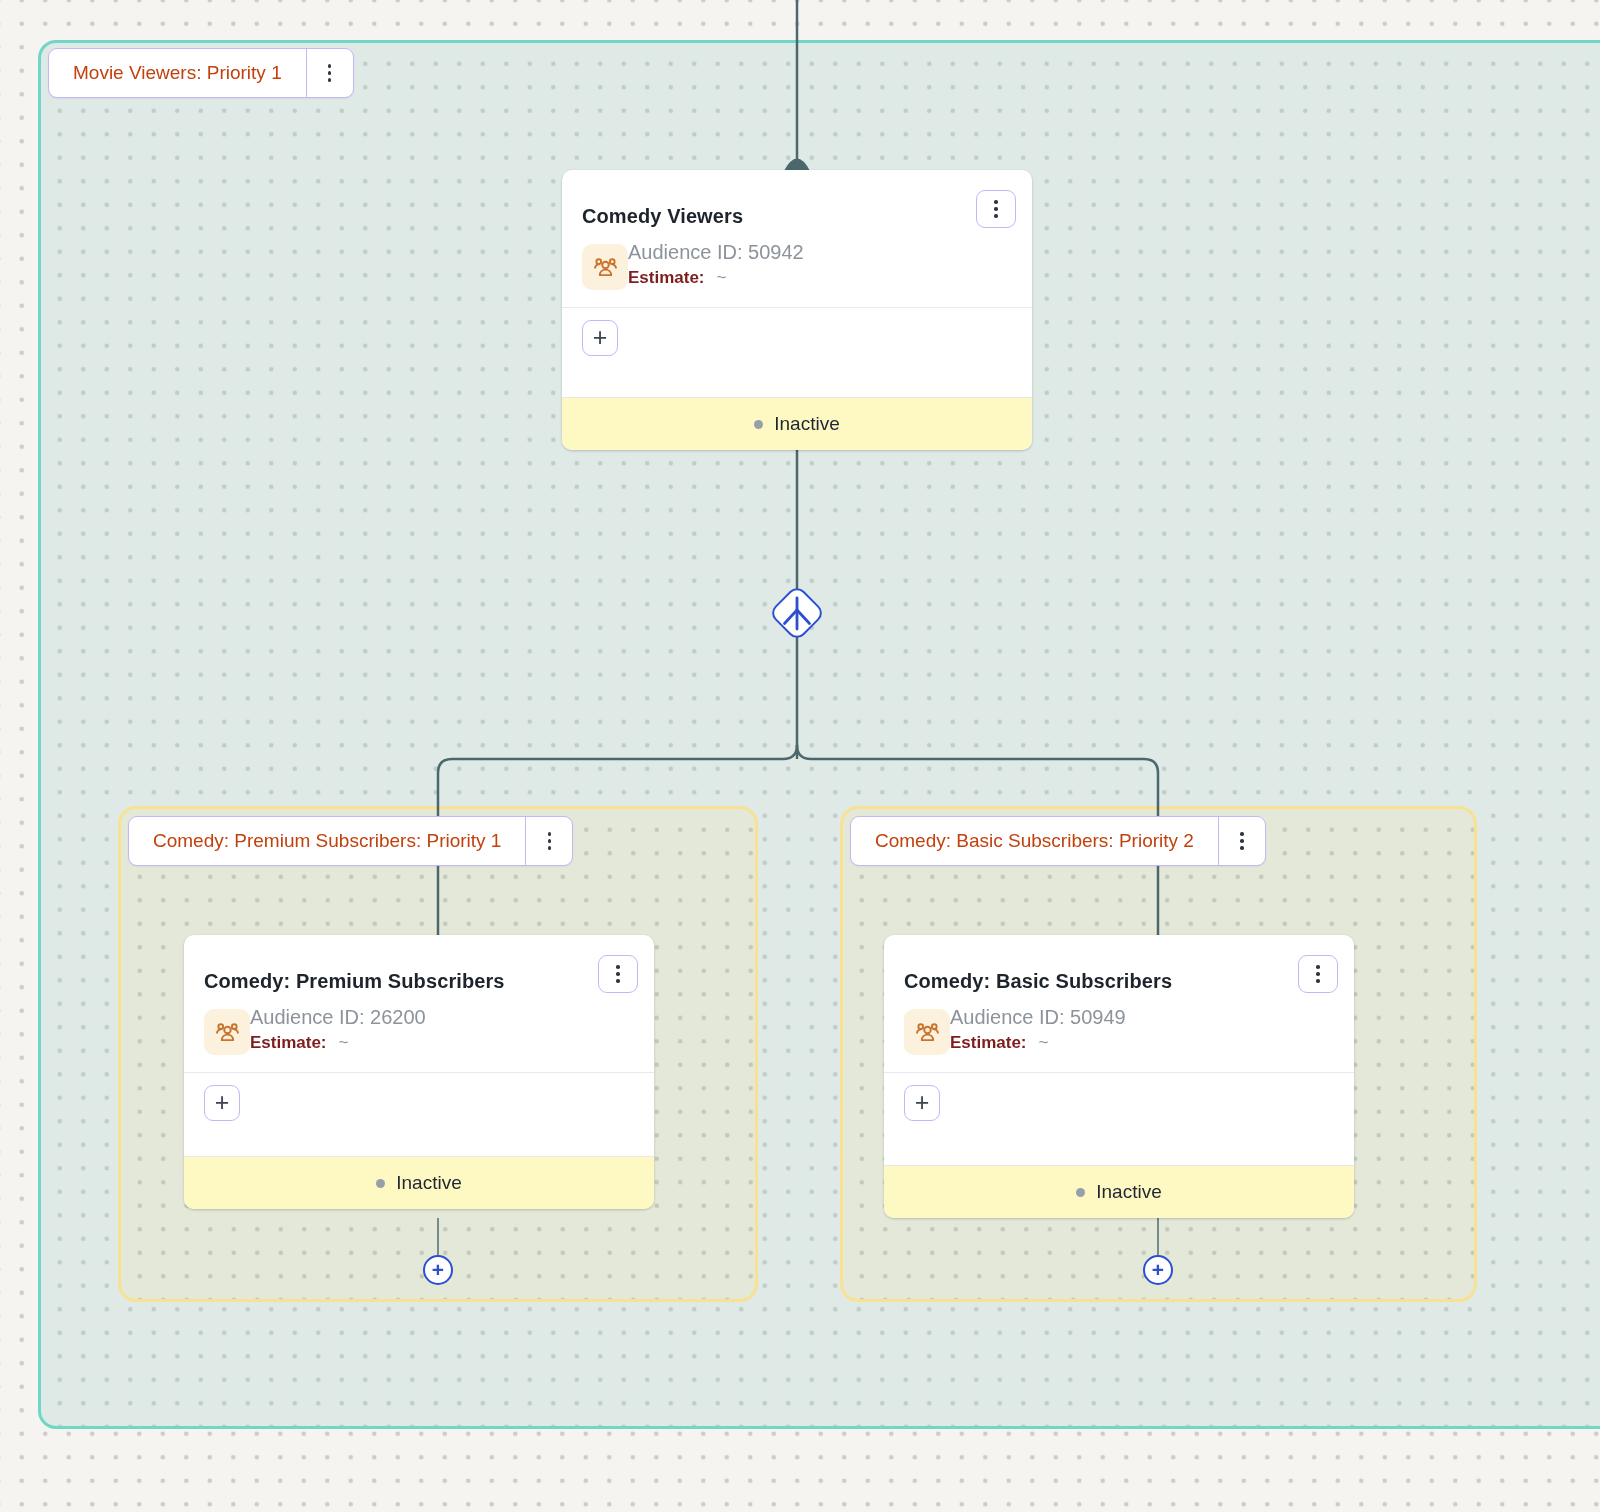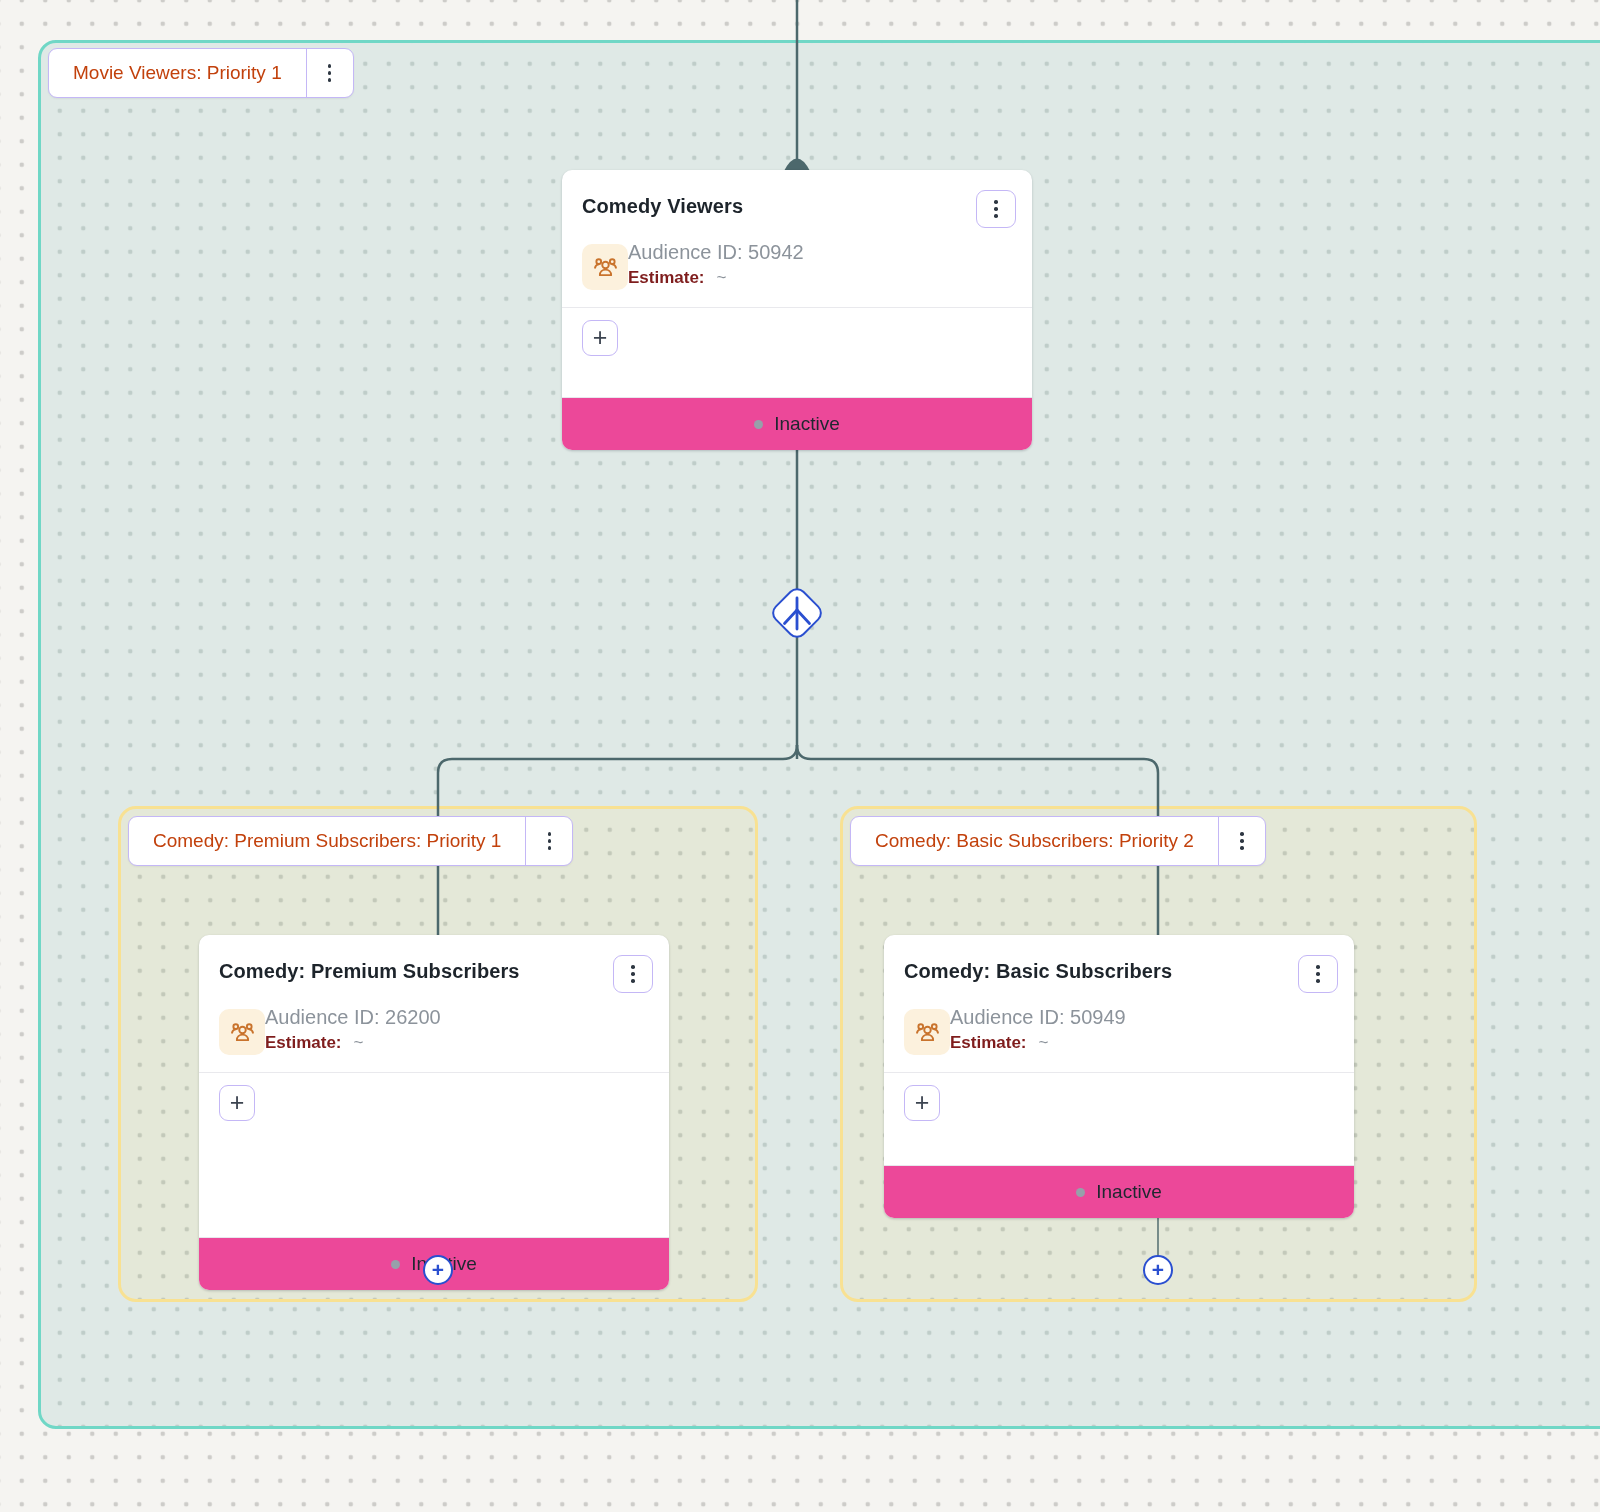--- a/index.html
+++ b/index.html
@@ -53,23 +53,23 @@
   .kebab i{width:3.5px;height:3.5px;border-radius:50%;background:#2e3742;display:block;}
   
   .wires{position:absolute;left:0;top:0;z-index:3;pointer-events:none;}
   
   .card{
     position:absolute;width:470px;height:280px;background:#fff;border-radius:10px;
     box-shadow:0 1px 3px rgba(16,24,40,.14),0 1px 2px rgba(16,24,40,.08);
     display:flex;flex-direction:column;z-index:4;
   }
   .card.top{left:562px;top:170px;}
-  .card.bl{left:199px;top:935px;height:355px;}
+  .card.bl{left:184px;top:935px;height:274px;}
   .card.br{left:884px;top:935px;height:283px;}
-  .card-head{display:flex;align-items:flex-start;justify-content:space-between;padding:20px 16px 0 20px;}
+  .card-head{display:flex;align-items:flex-end;justify-content:space-between;padding:20px 16px 0 20px;}
   .card-title{font-size:20px;font-weight:700;color:#1d242b;letter-spacing:.1px;padding-top:5px;}
   .card-kebab{
     width:38px;height:36px;background:#fff;border:1.5px solid #c4b7f6;border-radius:9px;
     display:flex;align-items:center;justify-content:center;cursor:pointer;
   }
   .card-info{display:flex;padding:13px 20px 0 20px;flex:0 0 auto;}
   .icon-tile{
     width:46px;height:46px;border-radius:10px;background:#fcf1dd;flex:0 0 auto;
     display:flex;align-items:center;justify-content:center;margin-top:3px;
   }
@@ -78,21 +78,21 @@
   .est-row{display:flex;align-items:baseline;gap:12px;}
   .est-label{font-size:17px;font-weight:700;color:#7f1d1d;}
   .est-value{font-size:17px;color:#8c939b;}
   .card-mid{border-top:1px solid #e9e9ed;flex:1 1 auto;padding:12px 20px;margin-top:17px;}
   .plus-btn{
     width:36px;height:36px;background:#fff;border:1.5px solid #c4b7f6;border-radius:9px;
     display:flex;align-items:center;justify-content:center;cursor:pointer;
     font-size:25px;font-weight:300;color:#3c4450;line-height:1;padding-bottom:2px;box-sizing:border-box;
   }
   .card-foot{
-    height:52px;flex:0 0 52px;background:#ec4899;border-top:1px solid #e7e7ec;
+    height:52px;flex:0 0 52px;background:#fef9c3;border-top:1px solid #e7e7ec;
     border-radius:0 0 10px 10px;display:flex;align-items:center;justify-content:center;gap:11px;
   }
   .status-dot{width:9px;height:9px;border-radius:50%;background:#97a0aa;}
   .status-text{font-size:19px;color:#1f2730;}
   
   .add-circle{
     position:absolute;width:30px;height:30px;border-radius:50%;background:#fff;
     border:2px solid #2a4fd0;box-sizing:border-box;display:flex;align-items:center;justify-content:center;
     color:#2a4fd0;font-size:21px;font-weight:600;line-height:1;z-index:4;cursor:pointer;padding-bottom:2px;
   }

